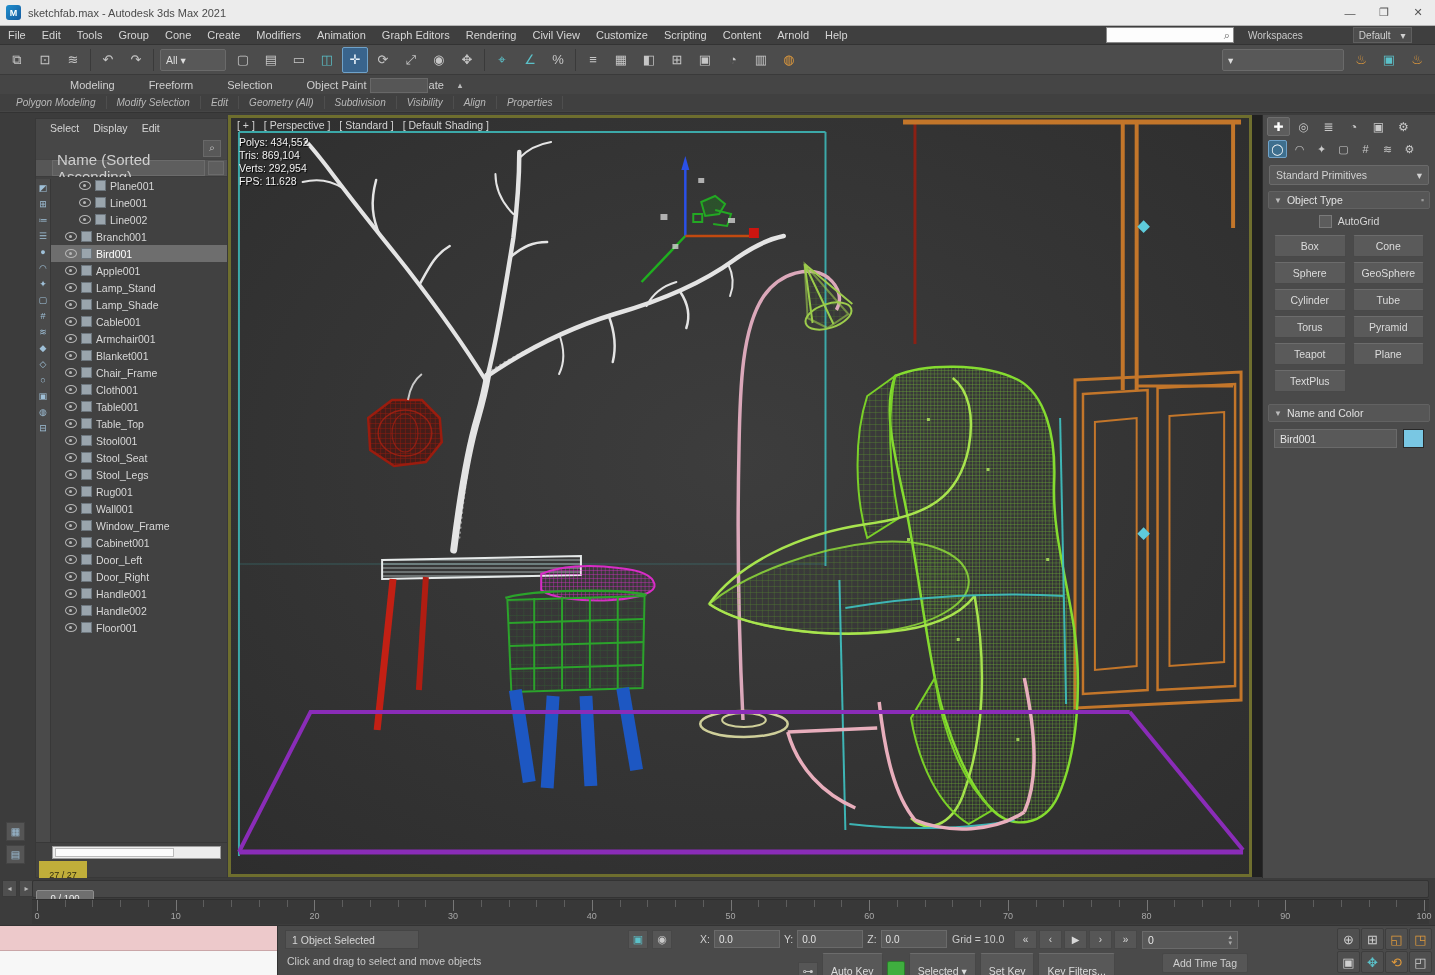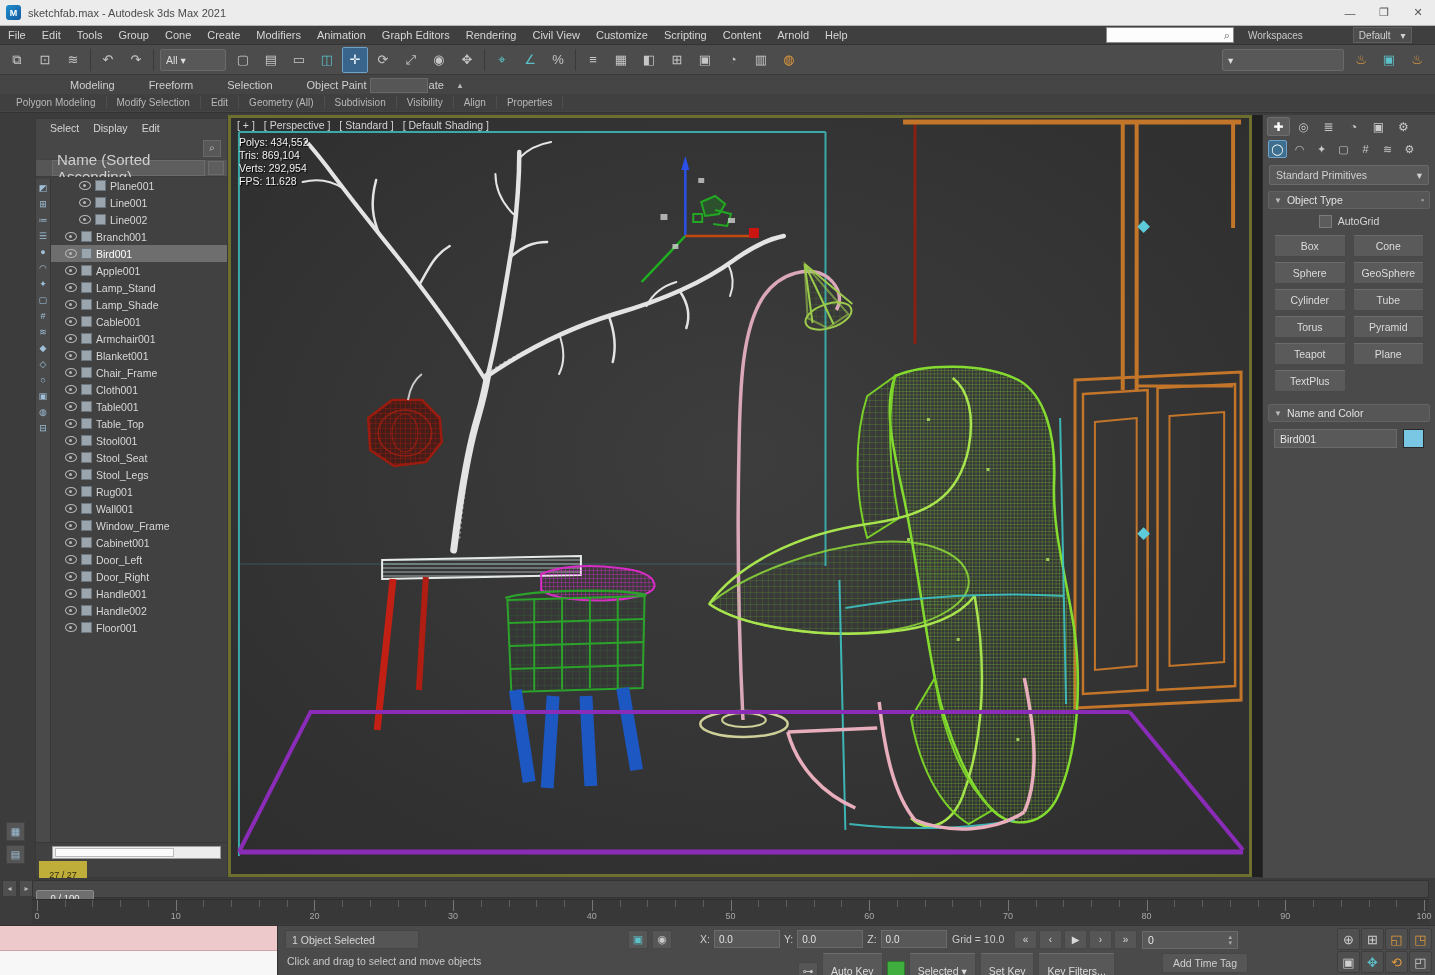--- a/index.html
+++ b/index.html
@@ -38,21 +38,21 @@
          display:flex;align-items:center;justify-content:space-between;padding:0 5px;font-size:10.5px;color:#ddd;flex:none;}
   .tb-sep{width:1px;height:22px;background:#3a3a3a;margin:0 3px;flex:none;}
   #toolbar-right{margin-left:auto;display:flex;align-items:center;padding-right:4px;}
   
   #ribbon{left:0;top:75px;width:1435px;height:38px;background:#454545;border-bottom:1px solid #333;box-sizing:border-box;}
   #ribbon-tabs{height:19px;display:flex;align-items:center;padding-left:70px;gap:34px;}
   .ribbon-tab{color:#cfcfcf;font-size:11px;}
   #ribbon-box{position:absolute;left:370px;top:3px;width:56px;height:13px;background:#565656;border:1px solid #686868;}
   #ribbon-collapse{position:absolute;left:452px;top:3px;width:16px;height:13px;color:#bbb;font-size:9px;
                    display:flex;align-items:center;justify-content:center;}
-  #ribbon-panels{height:17px;background:#404040;display:flex;align-items:center;padding-left:6px;}
+  #ribbon-panels{height:17px;background:#404040;display:flex;align-items:center;padding-left:6px;font-style:italic;}
   .ribbon-panel{color:#b8b8b8;font-size:10px;padding:0 10px;border-right:1px solid #4e4e4e;height:13px;
                 display:flex;align-items:center;}
   
   #scene-explorer{left:35px;top:118px;width:193px;height:760px;background:#474747;border:1px solid #383838;
                   box-sizing:border-box;display:flex;flex-direction:column;}
   #se-menu{height:18px;display:flex;align-items:center;padding-left:14px;gap:14px;flex:none;}
   .se-menu-item{font-size:10.5px;color:#d6d6d6;}
   #se-search-row{height:22px;flex:none;display:flex;align-items:center;justify-content:flex-end;padding-right:6px;}
   #se-search-btn{width:16px;height:15px;background:#585858;border:1px solid #686868;display:flex;align-items:center;
                  justify-content:center;color:#ccc;font-size:10px;}

